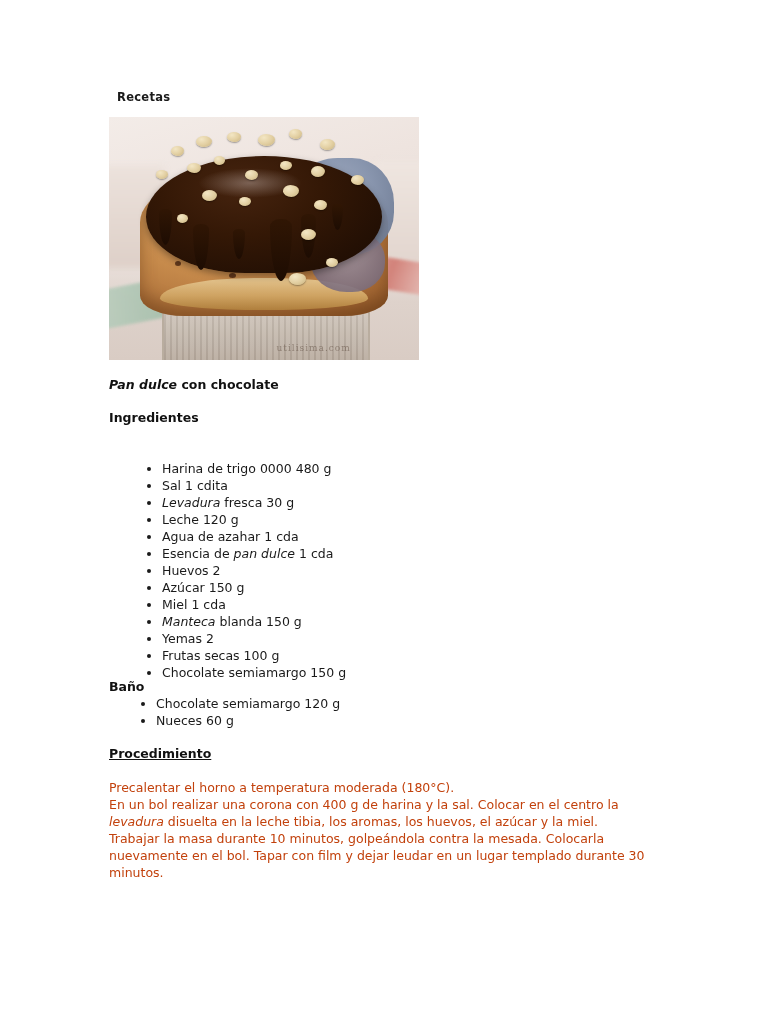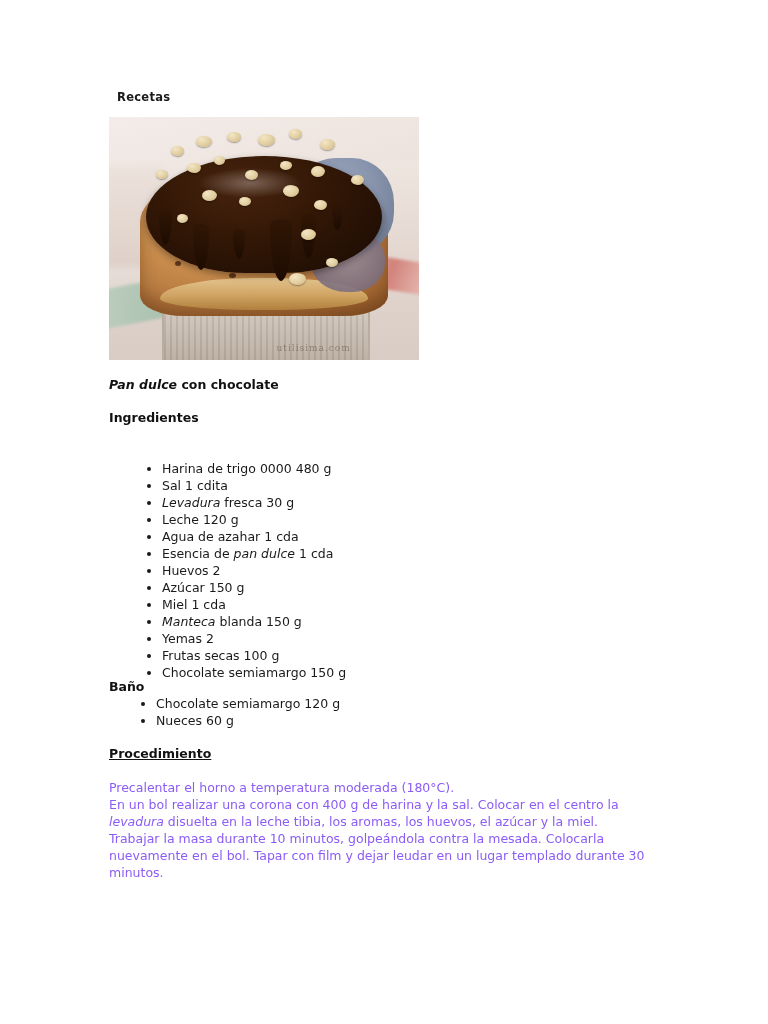--- a/index.html
+++ b/index.html
@@ -254,21 +254,21 @@
     text-decoration: underline;
   }
 
   .proc-body {
     position: absolute;
     left: 109px;
     top: 779px;
     width: 556px;
     font-size: 12.5px;
     line-height: 17px;
-    color: #8b5cf6;
+    color: #c2410c;
   }
   .proc-body p { margin: 0; }
   .proc-body i { font-style: italic; }
 </style>
 </head>
 <body>
 
 <div class="page">
 
   <div class="doc-title">Recetas</div>

